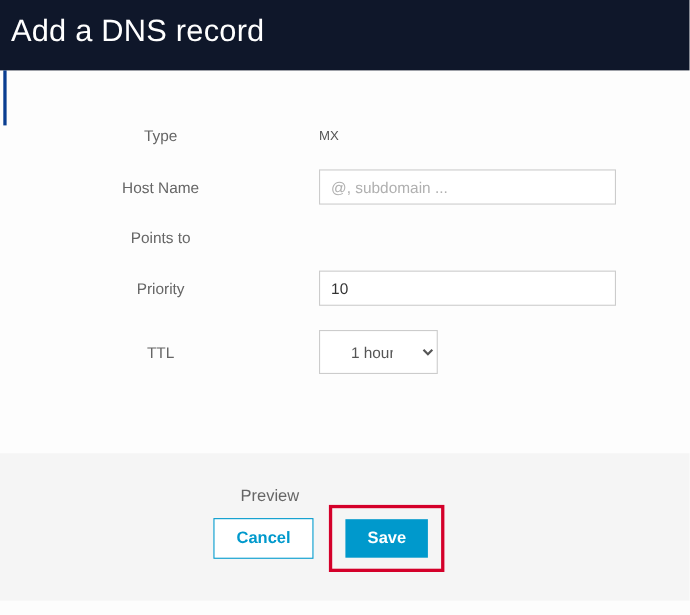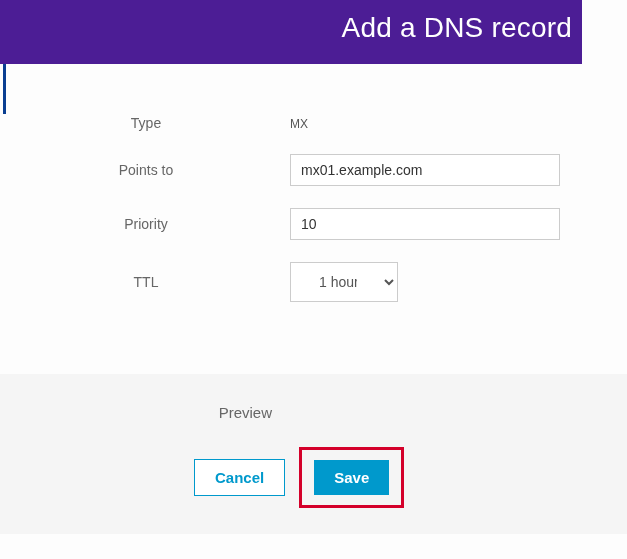--- a/index.html
+++ b/index.html
@@ -8,25 +8,24 @@
       padding: 0;
     }
     body {
       font-family: -apple-system, BlinkMacSystemFont, "Segoe UI", Helvetica, Arial, sans-serif;
       width: 627px;
       height: 559px;
       background: #fdfdfd;
       color: #555;
     }
     .header {
-      background: #4c1d95;
+      background: #0f172a;
       color: #fff;
       padding: 12px 10px 20px 10px;
-      width: 582px;
-      text-align: right;
+      width: 627px;
     }
     .header h1 {
       font-weight: 400;
       font-size: 28px;
       letter-spacing: 0.2px;
     }
     .content {
       border-left: 3px solid #0a3e91;
       margin-left: 3px;
       padding: 40px 20px 10px 20px;
@@ -75,21 +74,20 @@
       background: #fff;
       font-family: inherit;
     }
     .footer {
       background: #f5f5f5;
       padding: 30px 20px 26px 20px;
       margin-top: 30px;
     }
     .preview-row {
       display: flex;
-      margin-bottom: 26px;
     }
     .preview-label {
       width: 270px;
       text-align: right;
       padding-right: 18px;
       font-size: 15px;
       color: #666;
     }
     .preview-text {
       color: #666;
@@ -137,26 +135,29 @@
 
 <div class="content-inner">
 
   <div class="form-row">
     <div class="form-label">Type</div>
     <div class="form-value">
       <span class="static-value">MX</span>
     </div>
   </div>
 
+  <div class="form-row">
+    <div class="form-label">Host Name</div>
+    <div class="form-value">
+      <input type="text" placeholder="@, subdomain ..." style="">
+    </div>
+  </div>
 
   <div class="form-row">
     <div class="form-label">Points to</div>
-    <div class="form-value">
-      <input type="text" value="mx01.example.com" style="">
-    </div>
   </div>
 
   <div class="form-row">
     <div class="form-label">Priority</div>
     <div class="form-value">
       <input type="text" value="10" style="">
     </div>
   </div>
 
   <div class="form-row">

